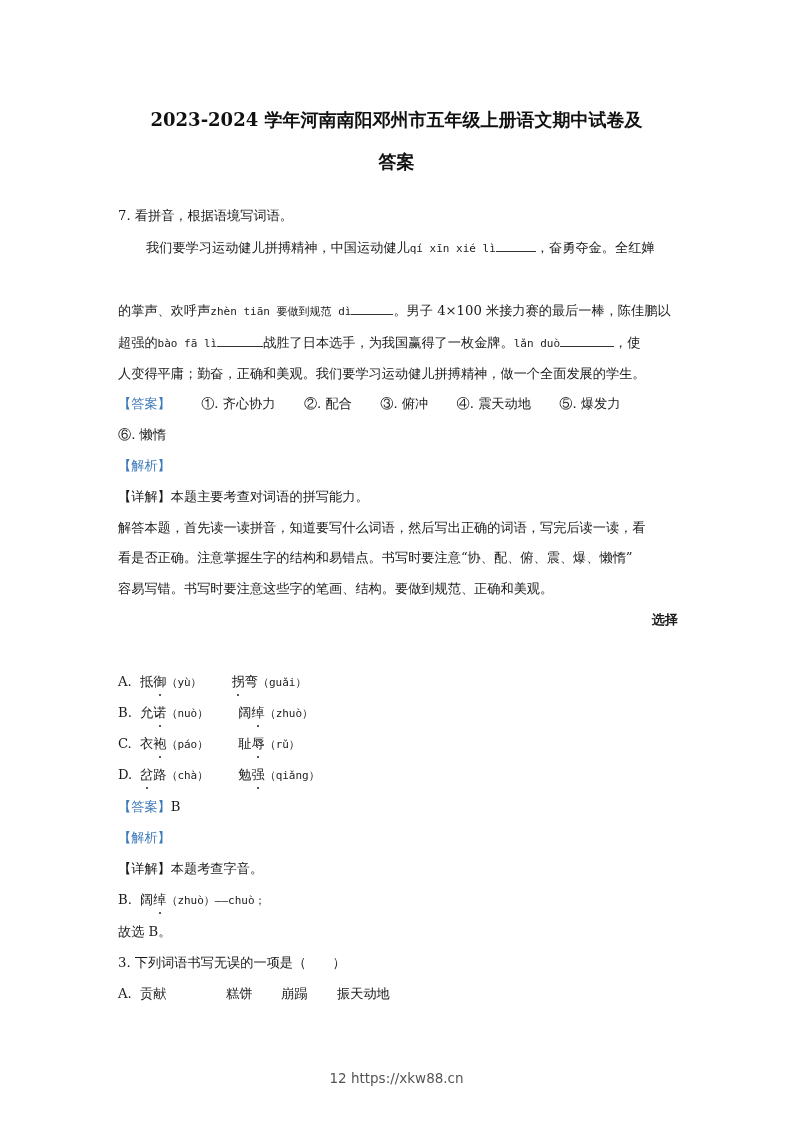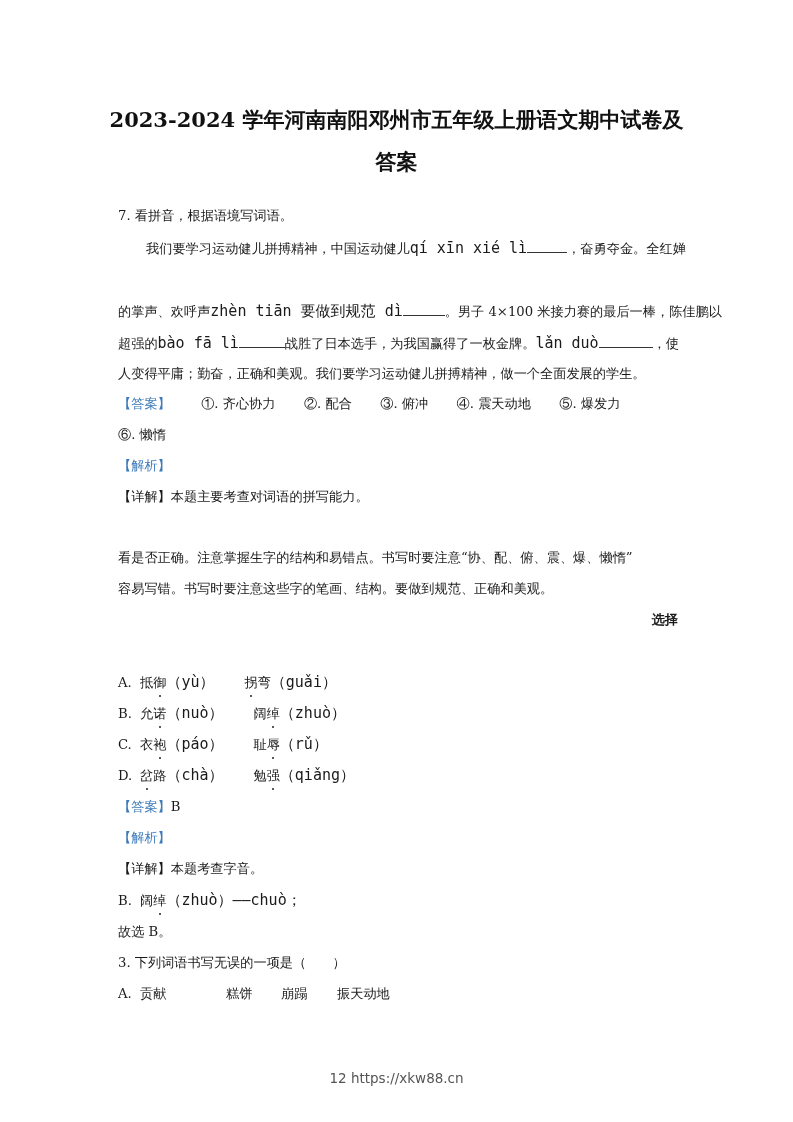--- a/index.html
+++ b/index.html
@@ -1,24 +1,24 @@
 <!DOCTYPE html>
 <html><head>
 <meta charset="utf-8">
 <style>
   html, body { margin:0; padding:0; background:#ffffff; }
   body { width:793px; height:1122px; position:relative; overflow:hidden;
          font-family:"DejaVu Serif", "Liberation Serif", serif; color:#1a1a1a; }
   .page { position:absolute; left:0; top:0; width:793px; height:1122px; }
   .title { position:absolute; left:100px; width:593px; text-align:center;
-           font-weight:bold; font-size:21px; line-height:42px; top:99px; color:#111; }
+           font-weight:bold; font-size:18px; line-height:42px; top:99px; color:#111; }
   .line { position:absolute; left:118px; width:560px; font-size:13.2px; line-height:20px;
           white-space:nowrap; }
   .indent { left:146px; }
-  .py { font-family:"DejaVu Sans Mono", "Liberation Mono", monospace; font-size:15px; }
+  .py { font-family:"DejaVu Sans Mono", "Liberation Mono", monospace; font-size:11px; }
   .blank { display:inline-block; border-bottom:1px solid #333; height:11px; vertical-align:baseline; }
   .tag { color:#3d7ab8; }
   .bold { font-weight:bold;text-align:right; }
   .dot { position:relative; display:inline-block; }
   .dot::after { content:""; position:absolute; left:50%; bottom:-4px; width:2px; height:2px;
                 margin-left:-1px; background:#222; border-radius:1px; }
   .gap { display:inline-block; }
   .footer { position:absolute; top:1070px; left:0; width:793px; text-align:center;
             font-family:"DejaVu Sans", "Liberation Sans", sans-serif; font-size:13.5px; color:#555; }
 </style>
@@ -63,20 +63,21 @@
     <span>⑤. 爆发力</span>
   </div>
   <div class="line" style="top:425px">
     <span>⑥. 懒惰</span>
   </div>
 
   <div class="line tag" style="top:456px">【解析】</div>
   <div class="line" style="top:487px">
     <span>【详解】</span><span>本题主要考查对词语的拼写能力。</span>
   </div>
+  <div class="line" style="top:518px">解答本题，首先读一读拼音，知道要写什么词语，然后写出正确的词语，写完后读一读，看</div>
   <div class="line" style="top:548px">看是否正确。注意掌握生字的结构和易错点。书写时要注意“协、配、俯、震、爆、懒惰”</div>
   <div class="line" style="top:579px">容易写错。书写时要注意这些字的笔画、结构。要做到规范、正确和美观。</div>
 
   <div class="line bold" style="top:610px">选择</div>
 
 
   <div class="line" style="top:672px">
     <span style="display:inline-block;width:22px">A.</span><span>抵</span><span class="dot">御</span><span class="py">（yù）</span><span class="gap" style="width:30px"></span><span class="dot">拐</span><span>弯</span><span class="py">（guǎi）</span>
   </div>
 

